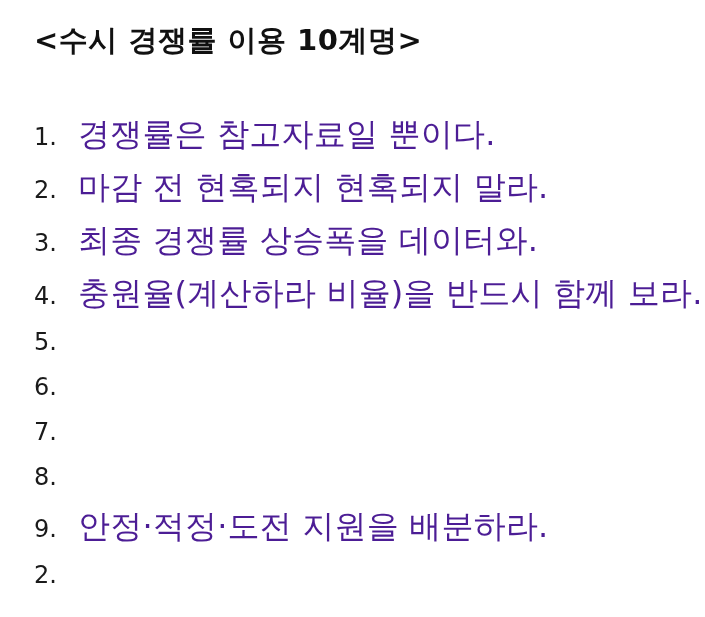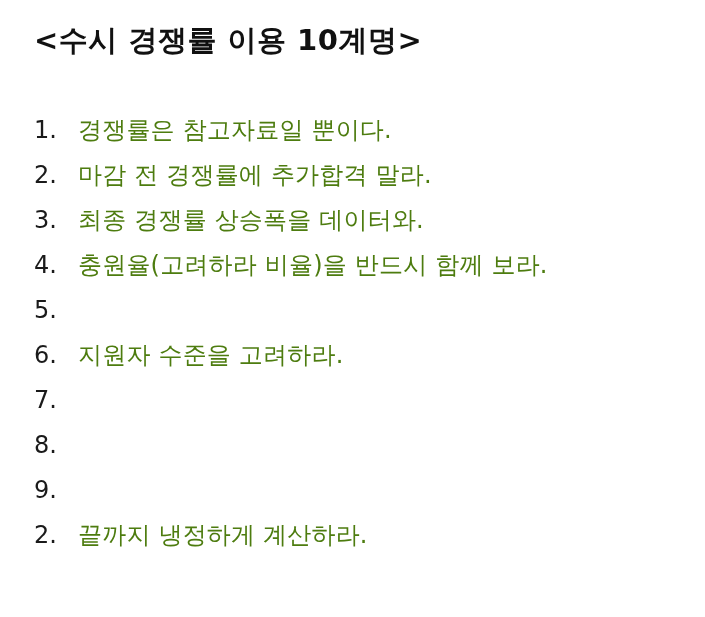--- a/index.html
+++ b/index.html
@@ -48,74 +48,73 @@
   }
   .item-number {
     flex: 0 0 auto;
     width: 44px;
     text-align: left;
     font-size: 24px;
     color: #1a1a1a;
   }
   .item-text {
     flex: 0 1 auto;
-    font-size: 24px;
-    color: #4d7c0f;
+    font-size: 32px;
+    color: #4c1d95;
     letter-spacing: 0.2px;
   }
 </style>
 </head>
 <body>
 
 <div class="page">
 
   <h1 class="doc-title">&lt;수시 경쟁률 이용 10계명&gt;</h1>
 
   <ol class="commandment-list">
 
     <li class="commandment-item">
       <span class="item-number">1.</span>
       <span class="item-text">경쟁률은 참고자료일 뿐이다.</span>
     </li>
 
     <li class="commandment-item">
       <span class="item-number">2.</span>
-      <span class="item-text">마감 전 경쟁률에 추가합격 말라.</span>
+      <span class="item-text">마감 전 현혹되지 현혹되지 말라.</span>
     </li>
 
     <li class="commandment-item">
       <span class="item-number">3.</span>
       <span class="item-text">최종 경쟁률 상승폭을 데이터와.</span>
     </li>
 
     <li class="commandment-item">
       <span class="item-number">4.</span>
-      <span class="item-text">충원율(고려하라 비율)을 반드시 함께 보라.</span>
+      <span class="item-text">충원율(계산하라 비율)을 반드시 함께 보라.</span>
     </li>
 
     <li class="commandment-item">
       <span class="item-number">5.</span>
     </li>
 
     <li class="commandment-item">
       <span class="item-number">6.</span>
-      <span class="item-text">지원자 수준을 고려하라.</span>
     </li>
 
     <li class="commandment-item">
       <span class="item-number">7.</span>
     </li>
 
     <li class="commandment-item">
       <span class="item-number">8.</span>
     </li>
 
     <li class="commandment-item">
       <span class="item-number">9.</span>
+      <span class="item-text">안정·적정·도전 지원을 배분하라.</span>
     </li>
 
     <li class="commandment-item">
       <span class="item-number">2.</span>
-      <span class="item-text">끝까지 냉정하게 계산하라.</span>
     </li>
 
   </ol>
 </div>
 
 </body></html>

